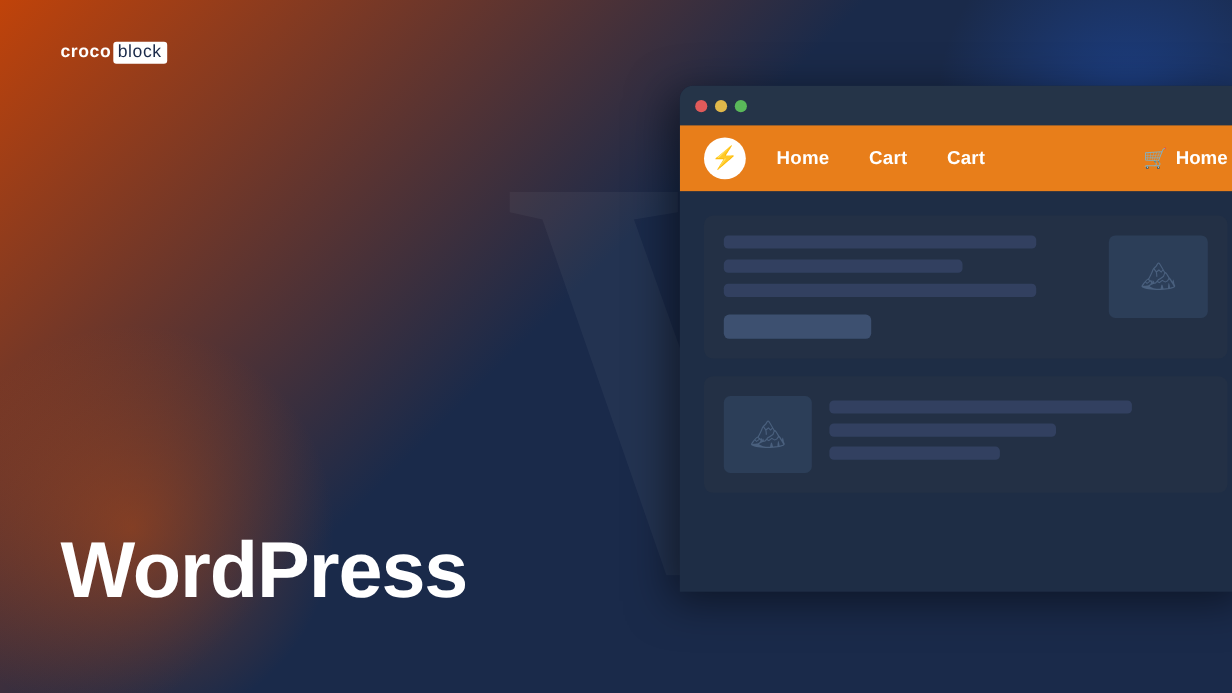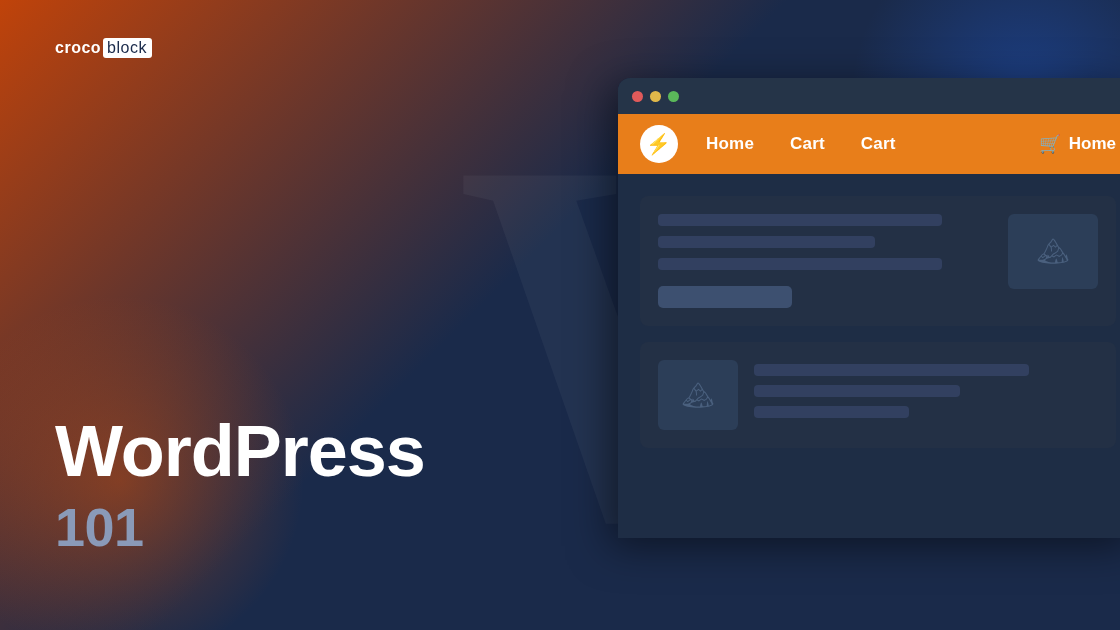--- a/index.html
+++ b/index.html
@@ -290,21 +290,20 @@
 
   <div class="logo">
     <span class="logo-croco">croco</span>
       <span class="logo-block">block</span>
   </div>
 
   <div class="left-content">
     <div class="main-title">
       <span>WordPress</span><br>
     </div>
-    <div class="subtitle-number">101</div>
   </div>
 
   <div class="browser-mockup">
 
     <div class="browser-chrome">
       <div class="dot dot-red"></div>
       <div class="dot dot-yellow"></div>
       <div class="dot dot-green"></div>
     </div>
 

